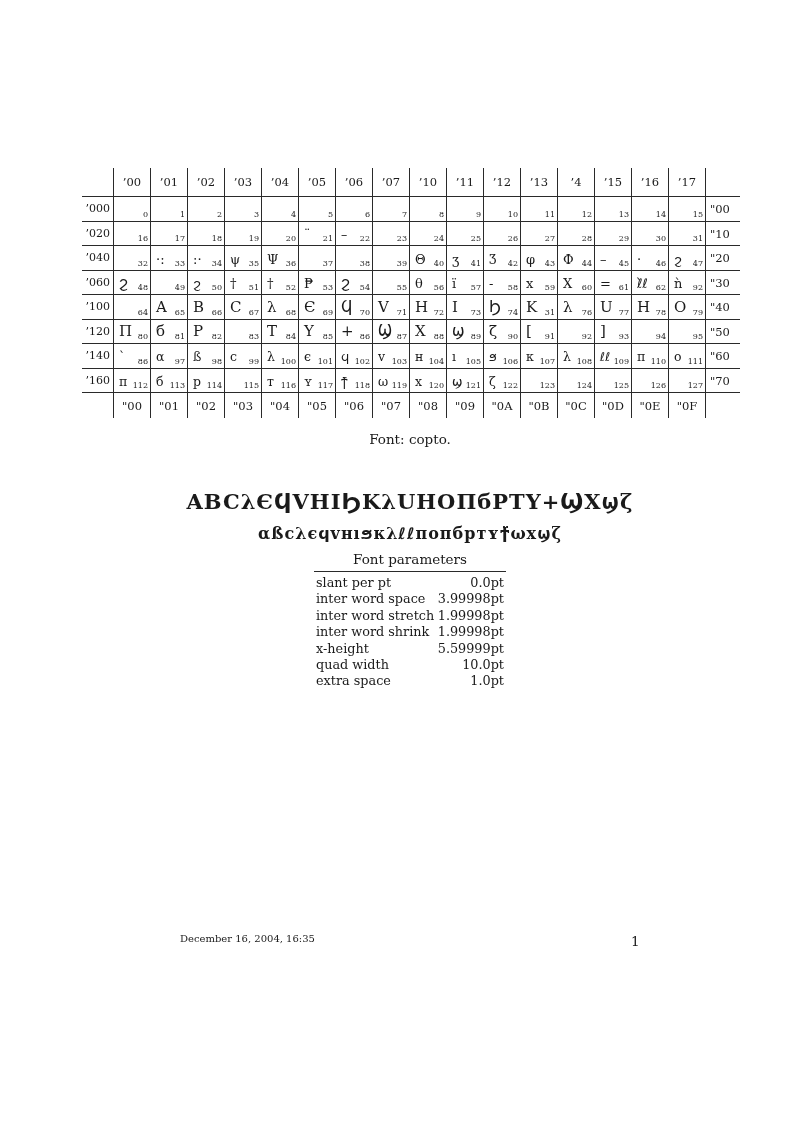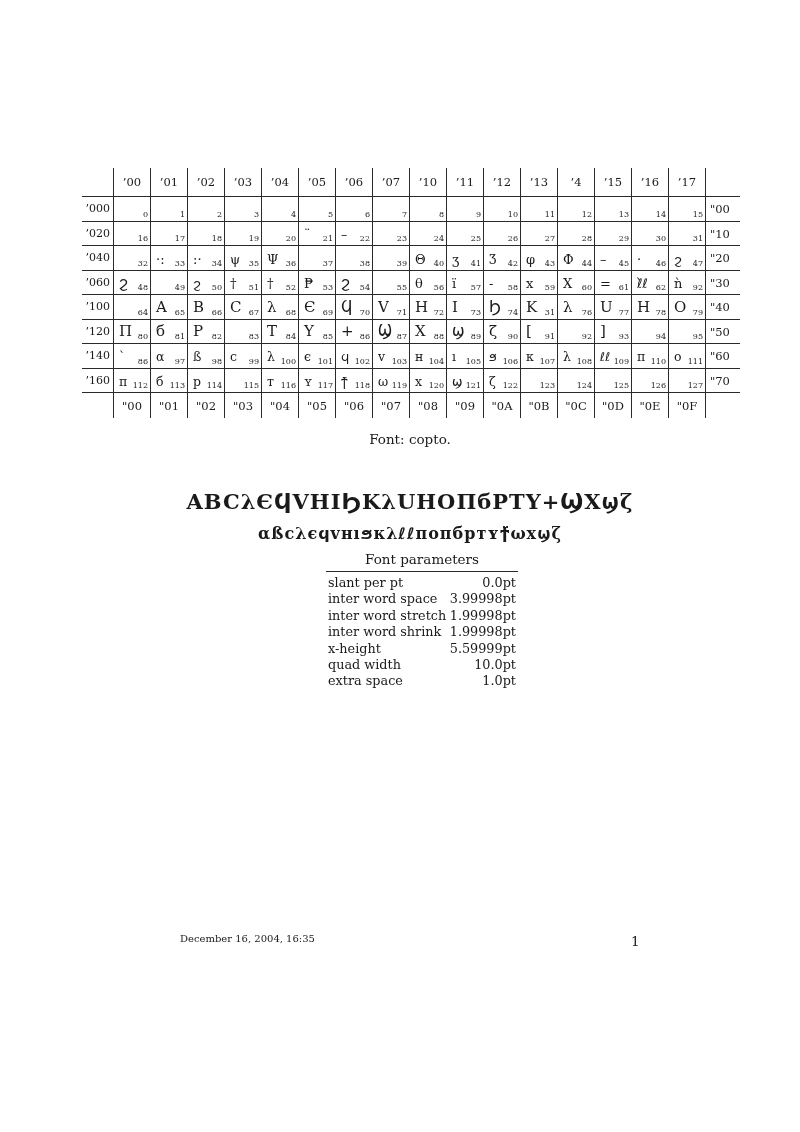--- a/index.html
+++ b/index.html
@@ -42,21 +42,21 @@
     position:absolute;top:489px;left:0;width:820px;
     text-align:center;font-size:21px;font-weight:bold;letter-spacing:1px;
     font-family:"DejaVu Serif","DejaVu Sans","Liberation Serif",serif;
   }
   .sample-lower{
     position:absolute;top:524px;left:0;width:820px;
     text-align:center;font-size:16px;font-weight:bold;letter-spacing:1px;
     font-family:"DejaVu Serif","DejaVu Sans","Liberation Serif",serif;
   }
   
-  .params{position:absolute;top:551px;left:316px;width:188px;margin-left:12px;}
+  .params{position:absolute;top:551px;left:316px;width:188px;}
   .params-title{text-align:center;font-size:13.5px;margin-bottom:4px;}
   .params-rule{border-top:1px solid #2a2a2a;margin:0 -2px 3px -2px;}
   .prow{display:flex;justify-content:space-between;font-size:12.8px;line-height:16.4px;}
   .plabel{text-align:left;}
   .pvalue{}
   
   .footer-date{position:absolute;top:933px;left:180px;font-size:10px;}
   .footer-page{position:absolute;top:933px;left:631px;font-size:13.5px;}
 </style>
 </head>

